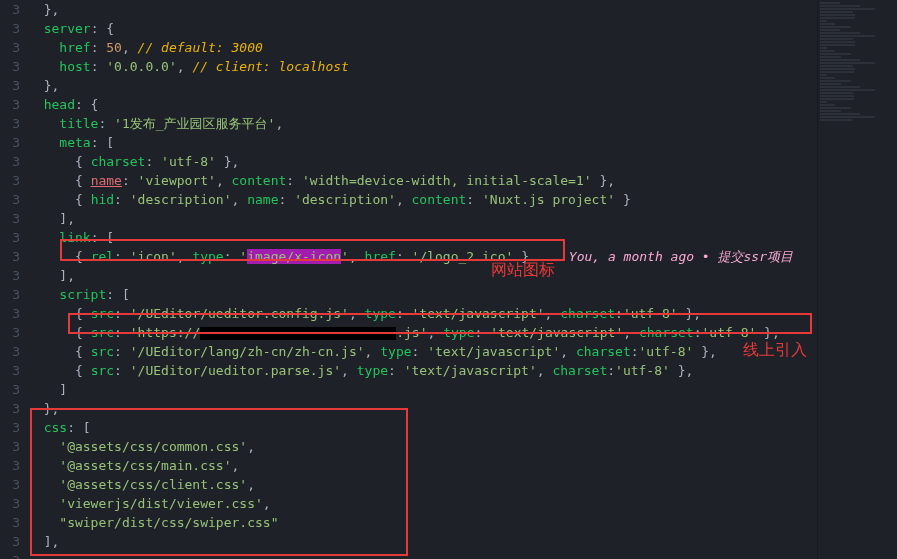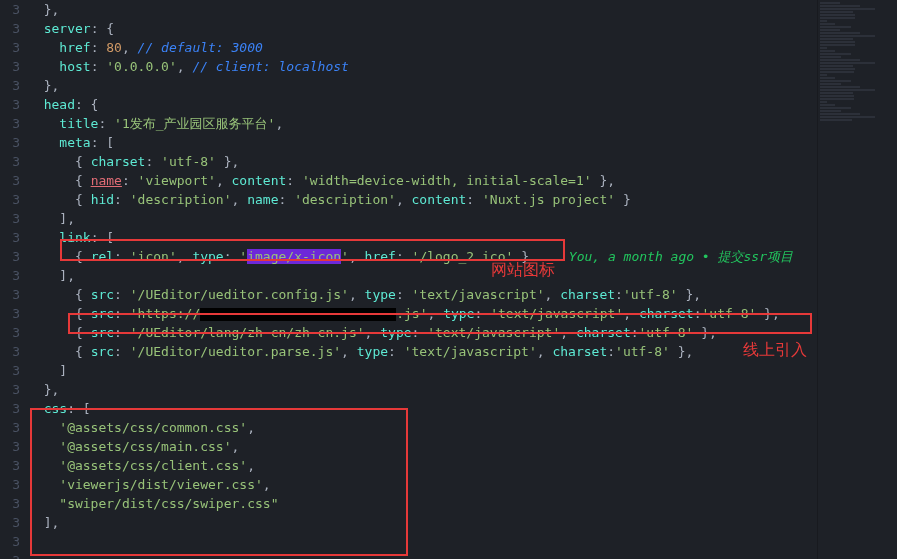--- a/index.html
+++ b/index.html
@@ -23,31 +23,31 @@
   padding-right: 8px;
   user-select: none;
 }
 .code {
   flex: 1;
   position: relative;
   overflow: hidden;
 }
 .line { white-space: pre; height: 19px; position: relative; }
 .p { color: #abb2bf; }
-.k { color: #5eead4; }
+.k { color: #22c55e; }
 .s { color: #98c379; }
 .n { color: #d19a66; }
-.c { color: #3b82f6; font-style: italic; text-align: center; }
+.c { color: #eab308; font-style: italic; text-align: center; }
 .u { text-decoration: underline; color: #e06c75; }
-.sel { background: #6d28d9; }
+.sel { background: #a21caf; }
 .blame {
   position: absolute;
   right: 24px;
   top: 0;
-  color: #22c55e;
+  color: #f9a8d4;
   font-style: italic;
   margin-left: 46px;
 }
 .box {
   position: absolute;
   border: 2px solid #e63939;
   pointer-events: none;
 }
 .annotation {
   position: absolute;
@@ -114,33 +114,34 @@
       <div class="line">3</div>
       <div class="line">3</div>
       <div class="line">3</div>
       <div class="line">3</div>
       <div class="line">3</div>
       <div class="line">3</div>
     </div>
   <div class="code">
       <div class="line"><span class="p">  },</span></div>
       <div class="line"><span class="p">  </span><span class="k">server</span><span class="p">: {</span></div>
-      <div class="line"><span class="p">    </span><span class="k">href</span><span class="p">: </span><span class="n">80</span><span class="p">, </span><span class="c">// default: 3000</span></div>
+      <div class="line"><span class="p">    </span><span class="k">href</span><span class="p">: </span><span class="n">50</span><span class="p">, </span><span class="c">// default: 3000</span></div>
       <div class="line"><span class="p">    </span><span class="k">host</span><span class="p">: </span><span class="s">'0.0.0.0'</span><span class="p">, </span><span class="c">// client: localhost</span></div>
       <div class="line"><span class="p">  },</span></div>
       <div class="line"><span class="p">  </span><span class="k">head</span><span class="p">: {</span></div>
       <div class="line"><span class="p">    </span><span class="k">title</span><span class="p">: </span><span class="s">'1发布_产业园区服务平台'</span><span class="p">,</span></div>
       <div class="line"><span class="p">    </span><span class="k">meta</span><span class="p">: [</span></div>
       <div class="line"><span class="p">      { </span><span class="k">charset</span><span class="p">: </span><span class="s">'utf-8'</span><span class="p"> },</span></div>
       <div class="line"><span class="p">      { </span><span class="u">name</span><span class="p">: </span><span class="s">'viewport'</span><span class="p">, </span><span class="k">content</span><span class="p">: </span><span class="s">'width=device-width, initial-scale=1'</span><span class="p"> },</span></div>
       <div class="line"><span class="p">      { </span><span class="k">hid</span><span class="p">: </span><span class="s">'description'</span><span class="p">, </span><span class="k">name</span><span class="p">: </span><span class="s">'description'</span><span class="p">, </span><span class="k">content</span><span class="p">: </span><span class="s">'Nuxt.js project'</span><span class="p"> }</span></div>
       <div class="line"><span class="p">    ],</span></div>
       <div class="line"><span class="p">    </span><span class="k">link</span><span class="p">: [</span></div>
       <div class="line"><span class="p">      { </span><span class="k">rel</span><span class="p">: </span><span class="s">'icon'</span><span class="p">, </span><span class="k">type</span><span class="p">: </span><span class="s">'</span><span class="s sel">image/x-icon</span><span class="s">'</span><span class="p">, </span><span class="k">href</span><span class="p">: </span><span class="s">'/logo_2.ico'</span><span class="p"> }</span><span class="blame">You, a month ago • 提交ssr项目</span></div>
       <div class="line"><span class="p">    ],</span></div>
+      <div class="line"><span class="p">    </span><span class="k">script</span><span class="p">: [</span></div>
       <div class="line"><span class="p">      { </span><span class="k">src</span><span class="p">: </span><span class="s">'/UEditor/ueditor.config.js'</span><span class="p">, </span><span class="k">type</span><span class="p">: </span><span class="s">'text/javascript'</span><span class="p">, </span><span class="k">charset</span><span class="p">:</span><span class="s">'utf-8'</span><span class="p"> },</span></div>
       <div class="line"><span class="p">      { </span><span class="k">src</span><span class="p">: </span><span class="s">'https://</span><span class="blackout" style="width: 196px;"></span><span class="s">.js'</span><span class="p">, </span><span class="k">type</span><span class="p">: </span><span class="s">'text/javascript'</span><span class="p">, </span><span class="k">charset</span><span class="p">:</span><span class="s">'utf-8'</span><span class="p"> },</span></div>
       <div class="line"><span class="p">      { </span><span class="k">src</span><span class="p">: </span><span class="s">'/UEditor/lang/zh-cn/zh-cn.js'</span><span class="p">, </span><span class="k">type</span><span class="p">: </span><span class="s">'text/javascript'</span><span class="p">, </span><span class="k">charset</span><span class="p">:</span><span class="s">'utf-8'</span><span class="p"> },</span></div>
       <div class="line"><span class="p">      { </span><span class="k">src</span><span class="p">: </span><span class="s">'/UEditor/ueditor.parse.js'</span><span class="p">, </span><span class="k">type</span><span class="p">: </span><span class="s">'text/javascript'</span><span class="p">, </span><span class="k">charset</span><span class="p">:</span><span class="s">'utf-8'</span><span class="p"> },</span></div>
       <div class="line"><span class="p">    ]</span></div>
       <div class="line"><span class="p">  },</span></div>
       <div class="line"><span class="p">  </span><span class="k">css</span><span class="p">: [</span></div>
       <div class="line"><span class="p">    </span><span class="s">'@assets/css/common.css'</span><span class="p">,</span></div>
       <div class="line"><span class="p">    </span><span class="s">'@assets/css/main.css'</span><span class="p">,</span></div>
       <div class="line"><span class="p">    </span><span class="s">'@assets/css/client.css'</span><span class="p">,</span></div>

